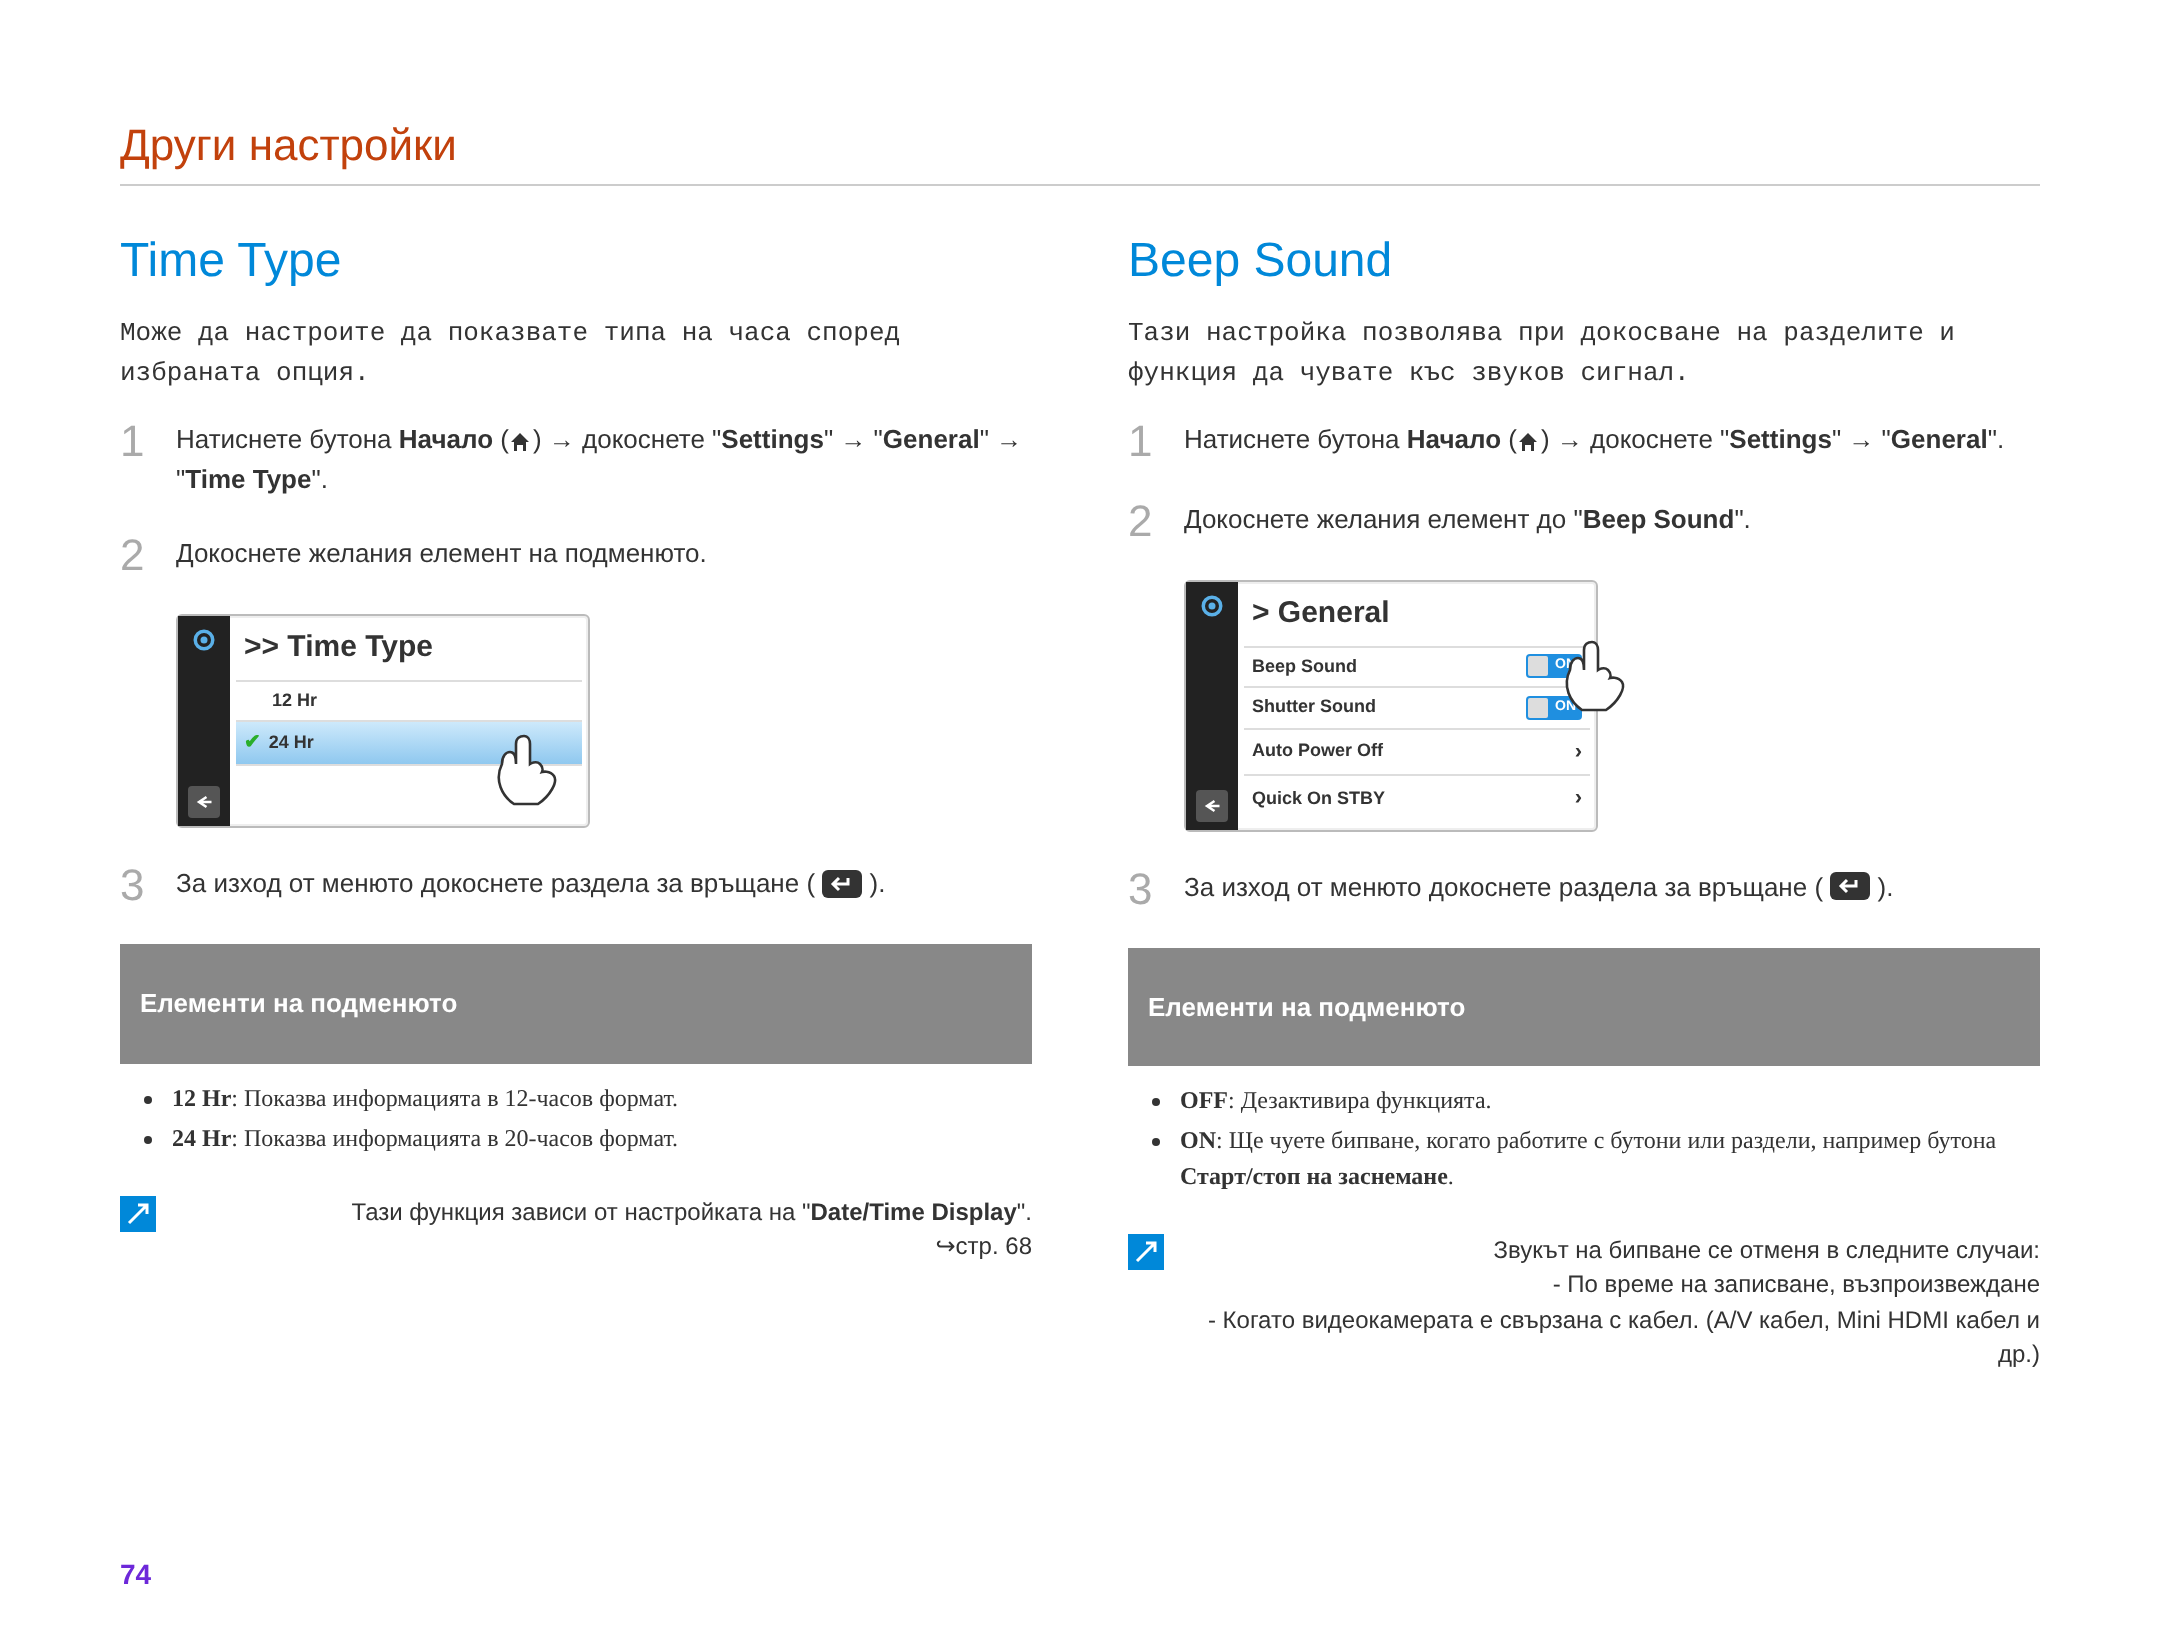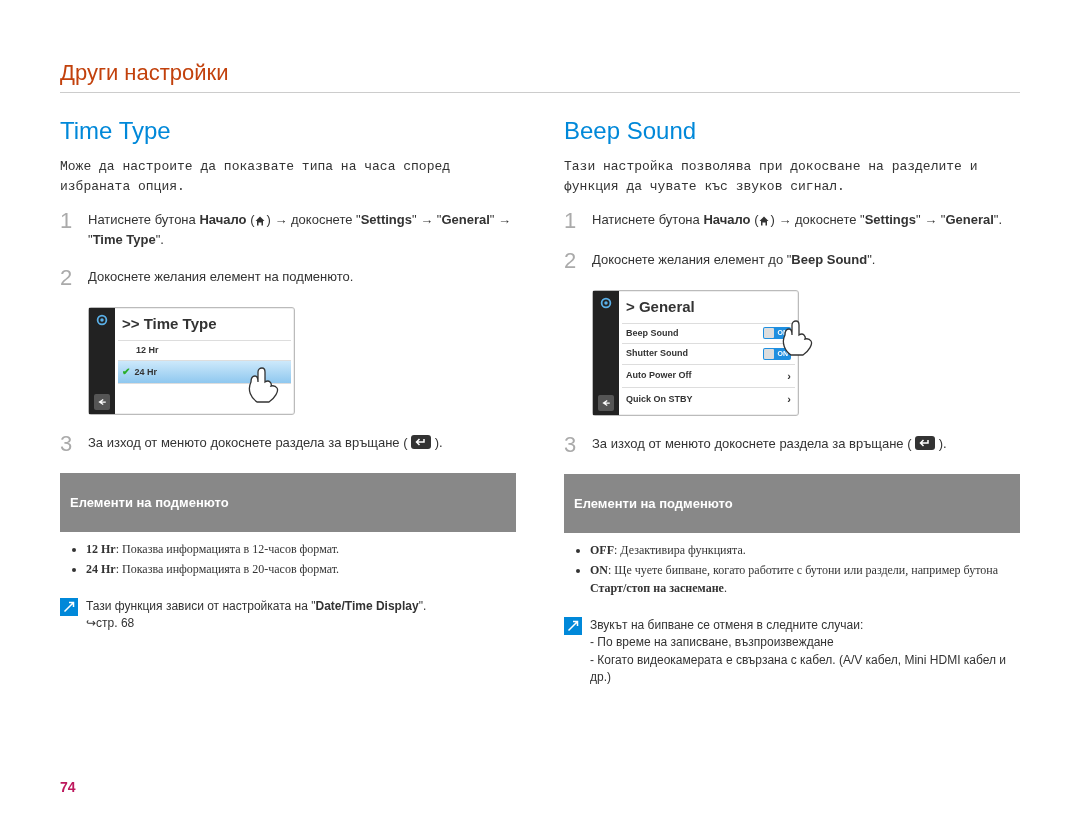--- a/index.html
+++ b/index.html
@@ -188,28 +188,28 @@
     gap: 8px;
     margin-top: 20px;
     font-size: 12px;
   }
   .note-icon {
     width: 18px; height: 18px;
     background: #0088d9;
     flex-shrink: 0;
     display: flex; align-items: center; justify-content: center;
   }
-  .note-body { flex: 1; line-height: 1.45; }
+  .note-body { flex: 1; line-height: 1.45; text-align: right; }
   .page-num {
     position: absolute;
     left: 60px;
     bottom: 30px;
     font-size: 14px;
     font-weight: bold;
-    color: #be185d;
+    color: #6d28d9;
   }
 </style>
 </head>
 <body>
 
 <div class="header-title">Други настройки</div>
 
 <div class="columns">
 
   <div class="col">

